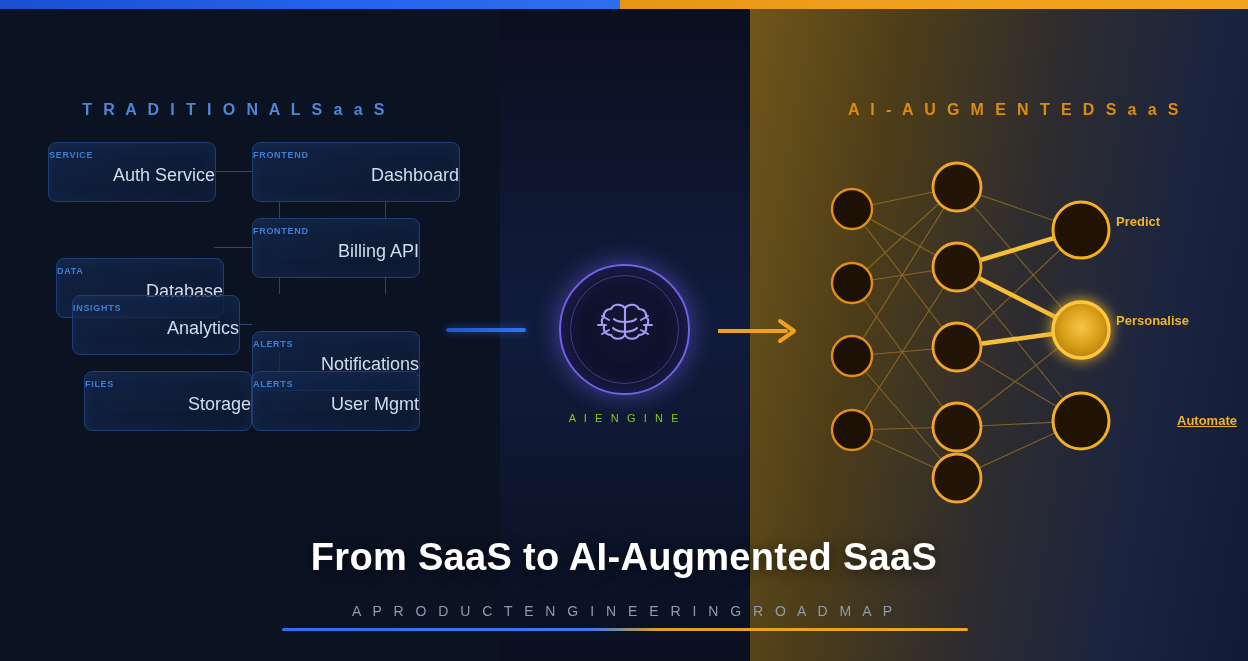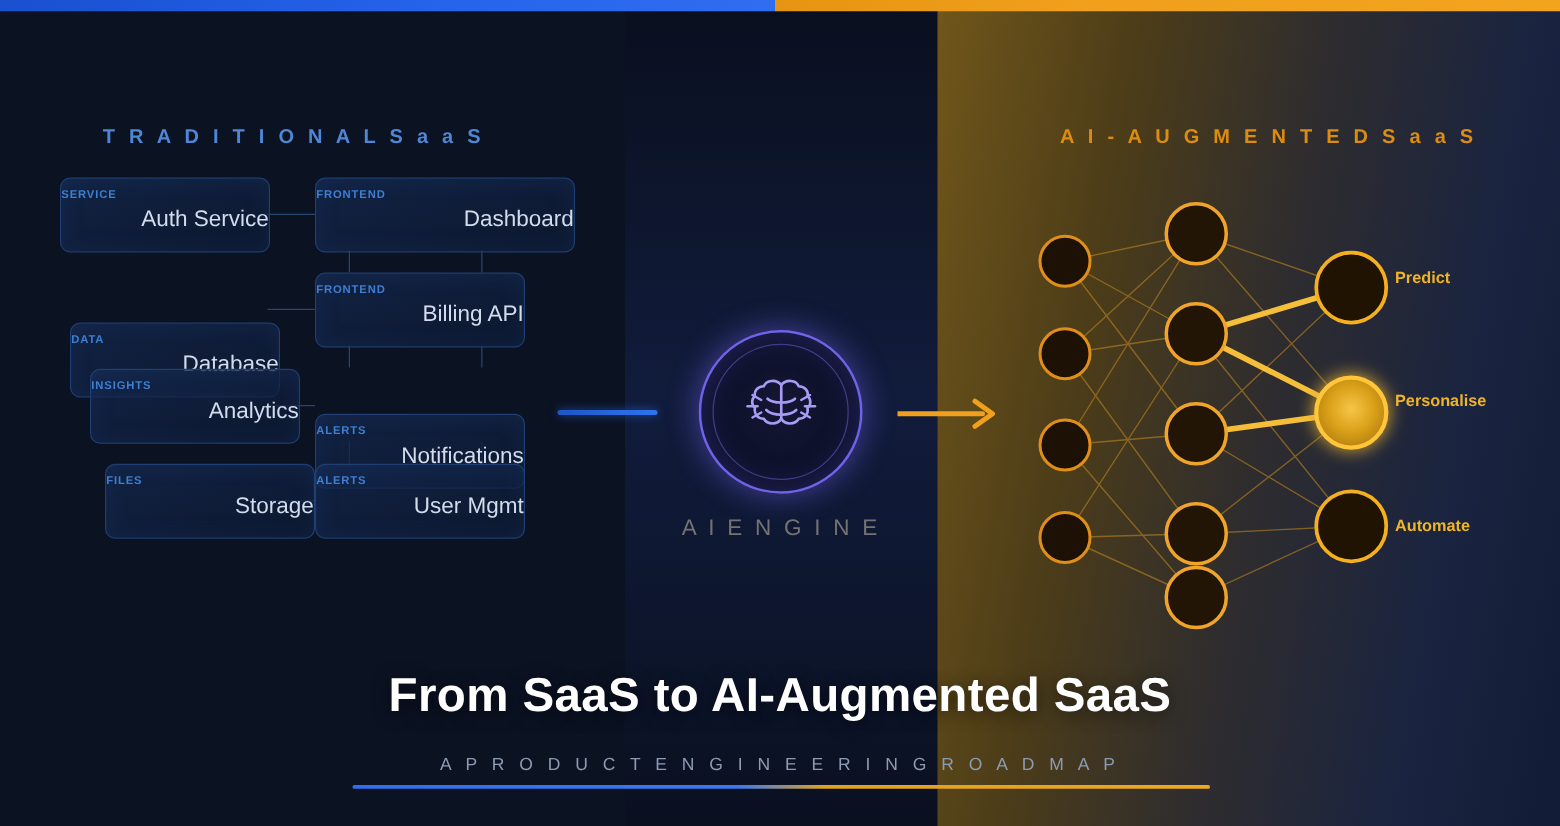--- a/index.html
+++ b/index.html
@@ -42,21 +42,21 @@
   .conn-v{position:absolute;width:1px;background:#27456f;}
 
   
   #engine{position:absolute;left:559px;top:264px;width:131px;height:131px;}
   #engine .ring-outer{position:absolute;inset:0;border-radius:50%;
       border:2px solid #6f63e8;box-shadow:0 0 22px 3px rgba(112,96,238,.45),inset 0 0 26px rgba(90,78,200,.35);
       background:radial-gradient(circle at 50% 45%,#141634 0%,#0c1028 62%,#0a0d22 100%);}
   #engine .ring-inner{position:absolute;inset:11px;border-radius:50%;border:1px solid rgba(120,106,230,.45);}
   #engine svg{position:absolute;left:50%;top:50%;transform:translate(-50%,-50%);}
   #engine-label{position:absolute;left:500px;width:250px;top:412px;text-align:center;
-      font-size:18px;letter-spacing:2.6px;color:#737373;}
+      font-size:11px;letter-spacing:2.6px;color:#84cc16;}
 
   
   #flow-left{position:absolute;left:446px;top:328px;width:80px;height:4px;border-radius:2px;
       background:linear-gradient(90deg,#1f55c8,#2f74ef);box-shadow:0 0 8px rgba(47,116,239,.6);}
   #flow-right{position:absolute;left:718px;top:318px;width:84px;height:26px;}
 
   
   #network{position:absolute;left:750px;top:0;width:498px;height:661px;}
   .node-label{position:absolute;font-size:13px;font-weight:bold;color:#f0b429;white-space:nowrap;}
 
@@ -222,19 +222,19 @@
 
     <g>
       <circle cx="331" cy="230" r="28" fill="#201302" stroke="#f5b01f" stroke-width="3"></circle>
       <circle cx="331" cy="330" r="28" fill="url(#hl)" stroke="#ffc63a" stroke-width="3.4" filter="url(#glow)"></circle>
       <circle cx="331" cy="421" r="28" fill="#201302" stroke="#f5b01f" stroke-width="3"></circle>
     </g>
   </svg>
 
   <div class="node-label" style="left:1116px;top:214px;">Predict</div>
   <div class="node-label" style="left:1116px;top:313px;">Personalise</div>
-  <div class="node-label" style="left:1116px;top:413px;">Automate</div>
+  <div class="node-label" style="left:1177px;top:413px;text-decoration:underline;">Automate</div>
 
   <div id="main-title">From SaaS to AI-Augmented SaaS</div>
   <div id="subtitle">A  P R O D U C T   E N G I N E E R I N G   R O A D M A P</div>
   <div id="footer-rule"></div>
 
 </div>
 
 </body></html>

